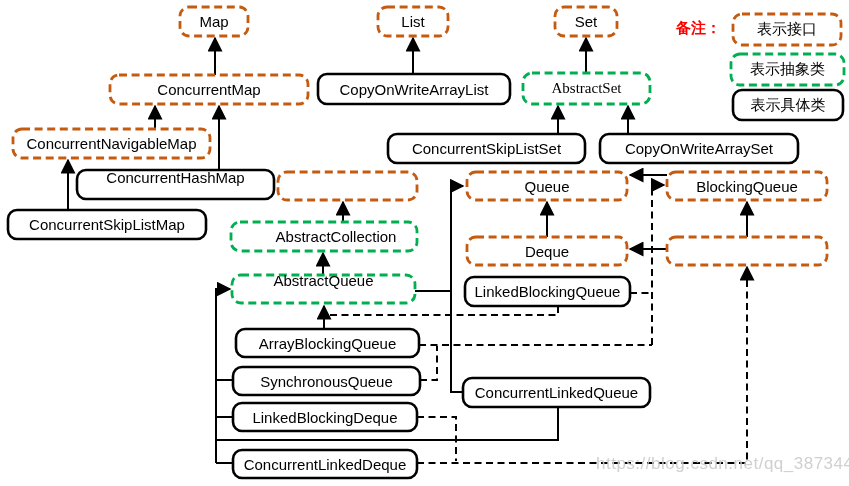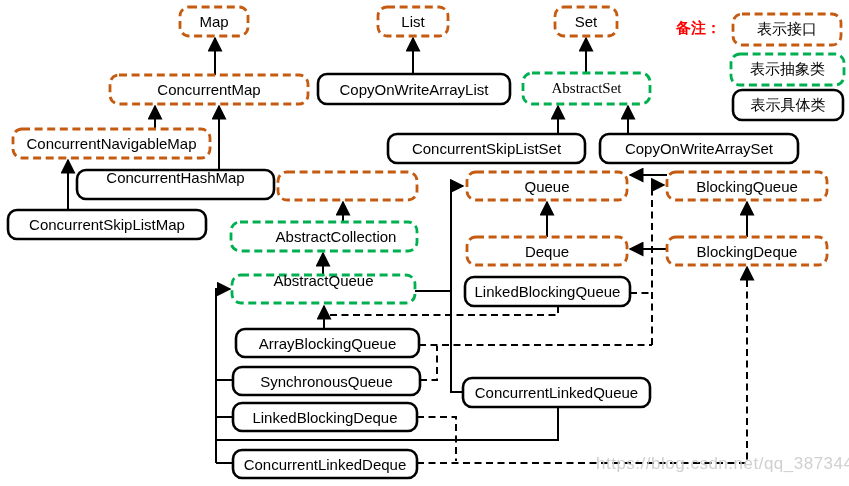--- a/index.html
+++ b/index.html
@@ -98,21 +98,20 @@
     <div class="node-label" style="left: 523px; top: 73px; width: 127px; height: 31px; font-family: Liberation Serif, serif;">AbstractSet</div>
     <div class="node-label" style="left: 13px; top: 129px; width: 197px; height: 29px;">ConcurrentNavigableMap</div>
     <div class="node-label" style="left: 388px; top: 134px; width: 197px; height: 29px;">ConcurrentSkipListSet</div>
     <div class="node-label" style="left: 600px; top: 134px; width: 198px; height: 29px;">CopyOnWriteArraySet</div>
     <div class="node-label" style="left: 77px; top: 170px; width: 197px; height: 14px;">ConcurrentHashMap</div>
     <div class="node-label" style="left: 467px; top: 172px; width: 160px; height: 28px;">Queue</div>
     <div class="node-label" style="left: 667px; top: 172px; width: 160px; height: 28px;">BlockingQueue</div>
     <div class="node-label" style="left: 8px; top: 210px; width: 198px; height: 29px;">ConcurrentSkipListMap</div>
     <div class="node-label" style="left: 243px; top: 222px; width: 186px; height: 29px;">AbstractCollection</div>
     <div class="node-label" style="left: 467px; top: 237px; width: 160px; height: 28px;">Deque</div>
-    <div class="node-label" style="left: 667px; top: 237px; width: 160px; height: 28px;">BlockingDeque</div>
     <div class="node-label" style="left: 232px; top: 266px; width: 183px; height: 28px;">AbstractQueue</div>
     <div class="node-label" style="left: 465px; top: 277px; width: 165px; height: 29px;">LinkedBlockingQueue</div>
     <div class="node-label" style="left: 236px; top: 329px; width: 183px; height: 28px;">ArrayBlockingQueue</div>
     <div class="node-label" style="left: 233px; top: 367px; width: 187px; height: 28px; border-radius: 10px;">SynchronousQueue</div>
     <div class="node-label" style="left: 463px; top: 378px; width: 187px; height: 29px;">ConcurrentLinkedQueue</div>
     <div class="node-label" style="left: 233px; top: 403px; width: 184px; height: 28px;">LinkedBlockingDeque</div>
     <div class="node-label" style="left: 233px; top: 450px; width: 184px; height: 28px;">ConcurrentLinkedDeque</div>
     <div class="node-label" style="left: 733px; top: 14px; width: 108px; height: 31px;">表示接口</div>
     <div class="node-label" style="left: 731px; top: 54px; width: 113px; height: 31px;">表示抽象类</div>
     <div class="node-label" style="left: 733px; top: 90px; width: 110px; height: 30px;">表示具体类</div>

